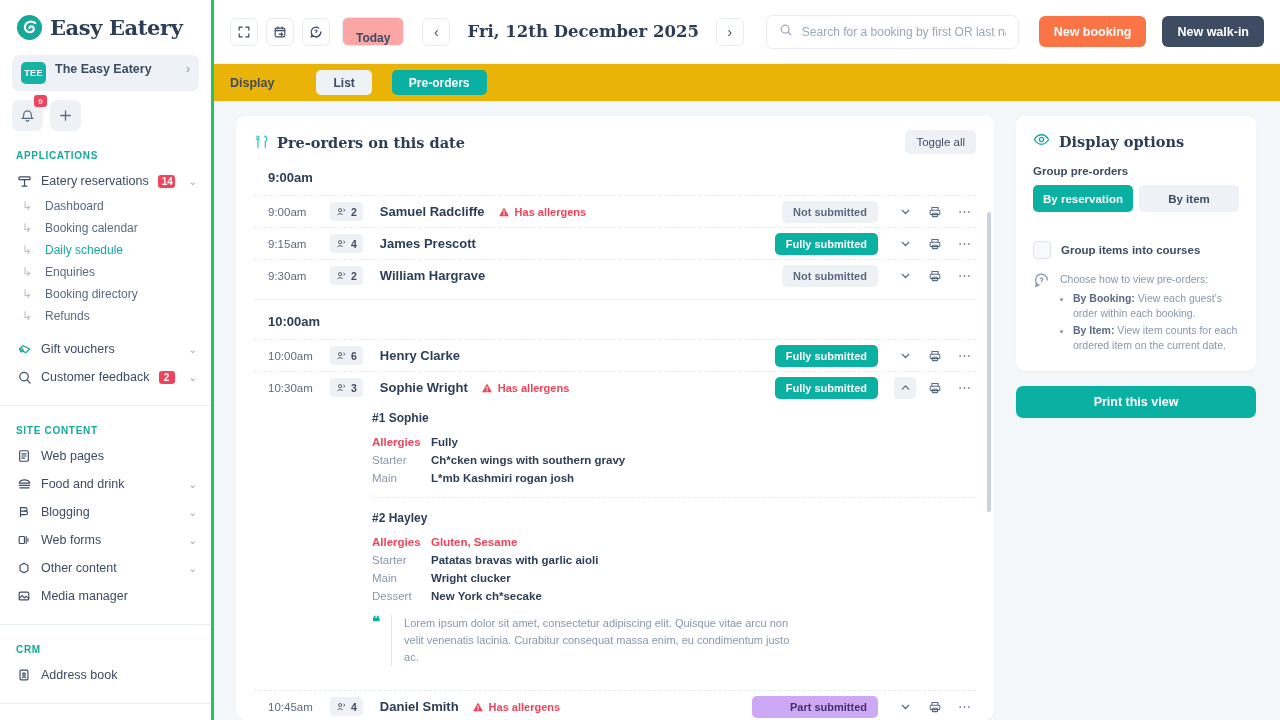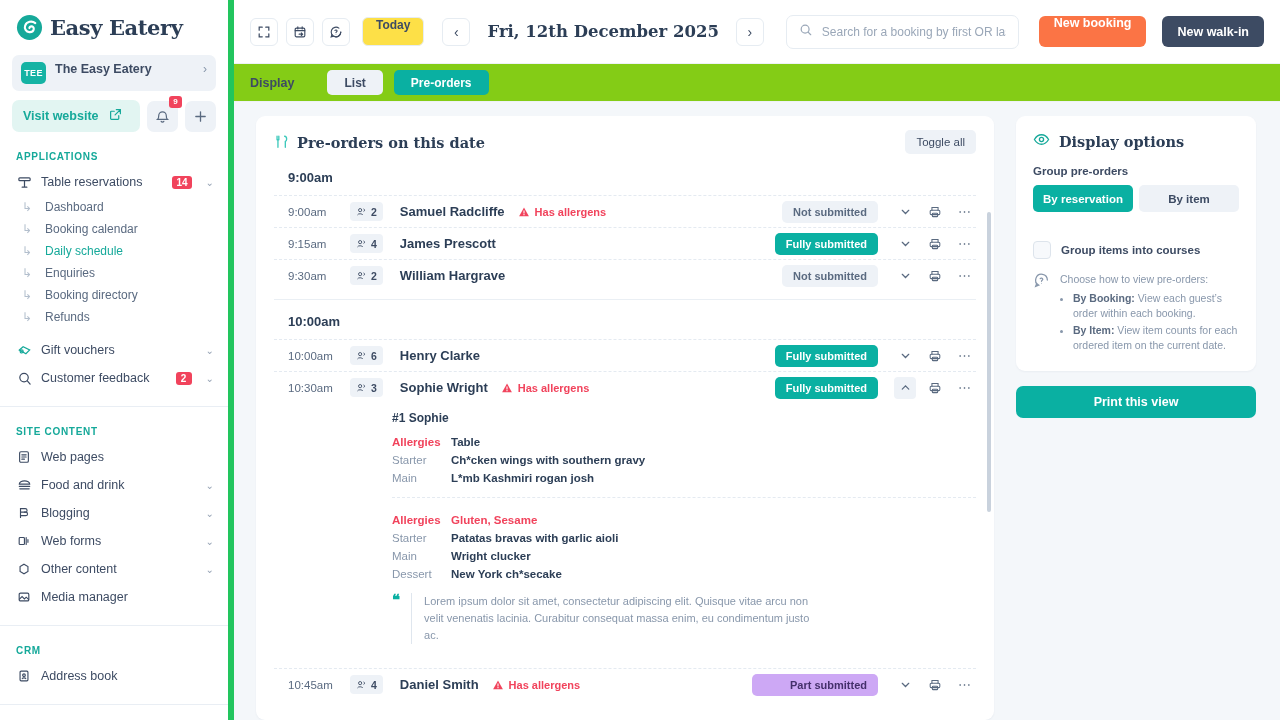--- a/index.html
+++ b/index.html
@@ -7,23 +7,23 @@
     width: 1280px; height: 720px;
     overflow: hidden;
     font-family: "Liberation Sans", sans-serif;
     background: #f4f7fa;
     color: #3d4b63;
   }
   .app { display: flex; width: 1280px; height: 720px; }
 
   
   .sidebar {
-    width: 234px; height: 720px;
+    width: 214px; height: 720px;
     background: #ffffff;
-    border-right: 6px solid #22c55e;
+    border-right: 3px solid #22c55e;
     flex-shrink: 0;
     overflow: hidden;
     position: relative;
   }
   .logo-row { display: flex; align-items: center; gap: 7px; padding: 14px 16px 10px 16px; }
   .logo-mark { width: 27px; height: 27px; flex-shrink: 0; }
   .logo-text {
     font-family: "DejaVu Serif", serif;
     font-weight: bold; font-size: 21px; letter-spacing: -0.4px;
     color: #2c3e56; white-space: nowrap;
@@ -96,22 +96,22 @@
     display: flex; align-items: center; gap: 8px;
     padding: 0 16px 0 16px;
     border-bottom: 1px solid #eef2f6;
   }
   .tb-icon {
     width: 28px; height: 28px; border-radius: 6px; background: #fff;
     border: 1px solid #e6ecf2;
     display: flex; align-items: center; justify-content: center; flex-shrink: 0;
   }
   .today-btn {
-    height: 29px; border-radius: 6px; background: #fde047; border: 1px solid #e6ecf2;
-    display: flex; align-items: flex-start; padding: 0 13px;
+    height: 29px; border-radius: 6px; background: #fca5a5; border: 1px solid #e6ecf2;
+    display: flex; align-items: flex-end; padding: 0 13px;
     font-size: 12px; font-weight: 600; color: #3d4b63; margin-left: 4px;
   }
   .nav-arrow {
     width: 28px; height: 28px; border-radius: 6px; background: #fff; border: 1px solid #e6ecf2;
     display: flex; align-items: center; justify-content: center;
     color: #3d4b63; font-size: 14px; flex-shrink: 0;
   }
   .date-label {
     font-family: "DejaVu Serif", serif; font-weight: bold;
     font-size: 16.5px; color: #2c3e56; padding: 0 9px; white-space: nowrap;
@@ -123,32 +123,32 @@
     max-width: 405px;
   }
   .search-wrap input {
     border: none; outline: none; flex: 1;
     font-size: 12px; color: #3d4b63;
     font-family: "Liberation Sans", sans-serif; background: transparent;
   }
   .search-wrap input::placeholder { color: #9aa7b8; }
   .btn-orange {
     background: #fb7445; color: #fff; border-radius: 6px;
-    height: 31px; display: flex; align-items: flex-start; padding: 0 15px;
+    height: 31px; display: flex; align-items: center; padding: 0 15px;
     font-size: 12.5px; font-weight: 600; white-space: nowrap;
   }
   .btn-navy {
     background: #3d4b63; color: #fff; border-radius: 6px;
     height: 31px; display: flex; align-items: center; padding: 0 15px;
     font-size: 12.5px; font-weight: 600; white-space: nowrap; margin-left: 8px;
   }
 
   .display-bar {
-    background: #84cc16; height: 38px;
-    display: flex; align-items: center; gap: 11px; padding: 0 16px;
+    background: #eab308; height: 38px;
+    display: flex; align-items: center; gap: 20px; padding: 0 16px;
     border-bottom: 1px solid #eef2f6;
   }
   .display-lbl { font-size: 12.5px; color: #3d4b63; font-weight: 600; margin-right: 22px; }
   .seg {
     height: 25px; border-radius: 5px; padding: 0 17px;
     display: flex; align-items: center; font-size: 12px; font-weight: 600;
     color: #3d4b63; background: #eef2f7;
   }
   .seg.active { background: #0ab0a2; color: #fff; }
 
@@ -287,29 +287,20 @@
       <span class="logo-text">Easy Eatery</span>
     </div>
 
     <div class="site-pill">
       <span class="site-badge">TEE</span>
       <span class="site-name">The Easy Eatery</span>
       <span class="chev-right">›</span>
     </div>
 
     <div class="util-row">
-      <div class="visit-btn">
-        <span class="lbl">Visit website</span>
-        <span>
-          <svg width="13" height="13" viewBox="0 0 16 16" fill="none" stroke="#16a99a" stroke-width="1.5" stroke-linecap="round">
-            <path d="M9 2h5v5M14 2L7.5 8.5"></path>
-              <path d="M12 9.5V13a1 1 0 0 1-1 1H3a1 1 0 0 1-1-1V5a1 1 0 0 1 1-1h3.5"></path>
-          </svg>
-        </span>
-      </div>
       <div class="icon-sq">
         <svg width="15" height="15" viewBox="0 0 16 16" fill="none" stroke="#5a6a80" stroke-width="1.3" stroke-linecap="round">
           <path d="M4 7a4 4 0 1 1 8 0c0 3 1.2 4 1.2 4H2.8S4 10 4 7z"></path>
             <path d="M6.6 13.2a1.6 1.6 0 0 0 2.8 0"></path>
         </svg>
         <span class="bell-badge">9</span>
       </div>
       <div class="icon-sq">
         <svg width="15" height="15" viewBox="0 0 16 16" fill="none" stroke="#5a6a80" stroke-width="1.4" stroke-linecap="round">
           <path d="M8 3v10M3 8h10"></path>
@@ -319,21 +310,21 @@
 
     <div class="nav-sec-title">APPLICATIONS</div>
 
     <div class="nav-item">
       <span class="ico">
         <svg width="15" height="15" viewBox="0 0 16 16" fill="none" stroke="#3d4b63" stroke-width="1.3" stroke-linecap="round">
           <rect x="2" y="3" width="12" height="3" rx="1"></rect>
             <path d="M8 6v7M5.5 13h5"></path>
         </svg>
       </span>
-      <span class="lbl">Table reservations</span>
+      <span class="lbl">Eatery reservations</span>
       <span class="cnt">14</span>
       <span class="chev">⌄</span>
     </div>
     <div class="sub-item">
         <span class="arrow">↳</span>
         <span class="lbl">Dashboard</span>
       </div>
     <div class="sub-item">
         <span class="arrow">↳</span>
         <span class="lbl">Booking calendar</span>
@@ -693,33 +684,34 @@
                 </svg>
             </span>
             <span class="act dots">⋯</span>
           </div>
 
           <div class="detail">
             <div class="guest-blk">
               <div class="g-title">#1 Sophie</div>
               <div class="g-line">
                 <span class="g-key alg">Allergies</span>
-                <span class="g-val">Table</span>
+                <span class="g-val">Fully</span>
               </div>
               <div class="g-line">
                 <span class="g-key">Starter</span>
                 <span class="g-val">Ch*cken wings with southern gravy</span>
               </div>
               <div class="g-line">
                 <span class="g-key">Main</span>
                 <span class="g-val">L*mb Kashmiri rogan josh</span>
               </div>
             </div>
 
             <div class="guest-blk">
+              <div class="g-title">#2 Hayley</div>
               <div class="g-line">
                 <span class="g-key alg">Allergies</span>
                 <span class="g-val alg">Gluten, Sesame</span>
               </div>
               <div class="g-line">
                 <span class="g-key">Starter</span>
                 <span class="g-val">Patatas bravas with garlic aioli</span>
               </div>
               <div class="g-line">
                 <span class="g-key">Main</span>

